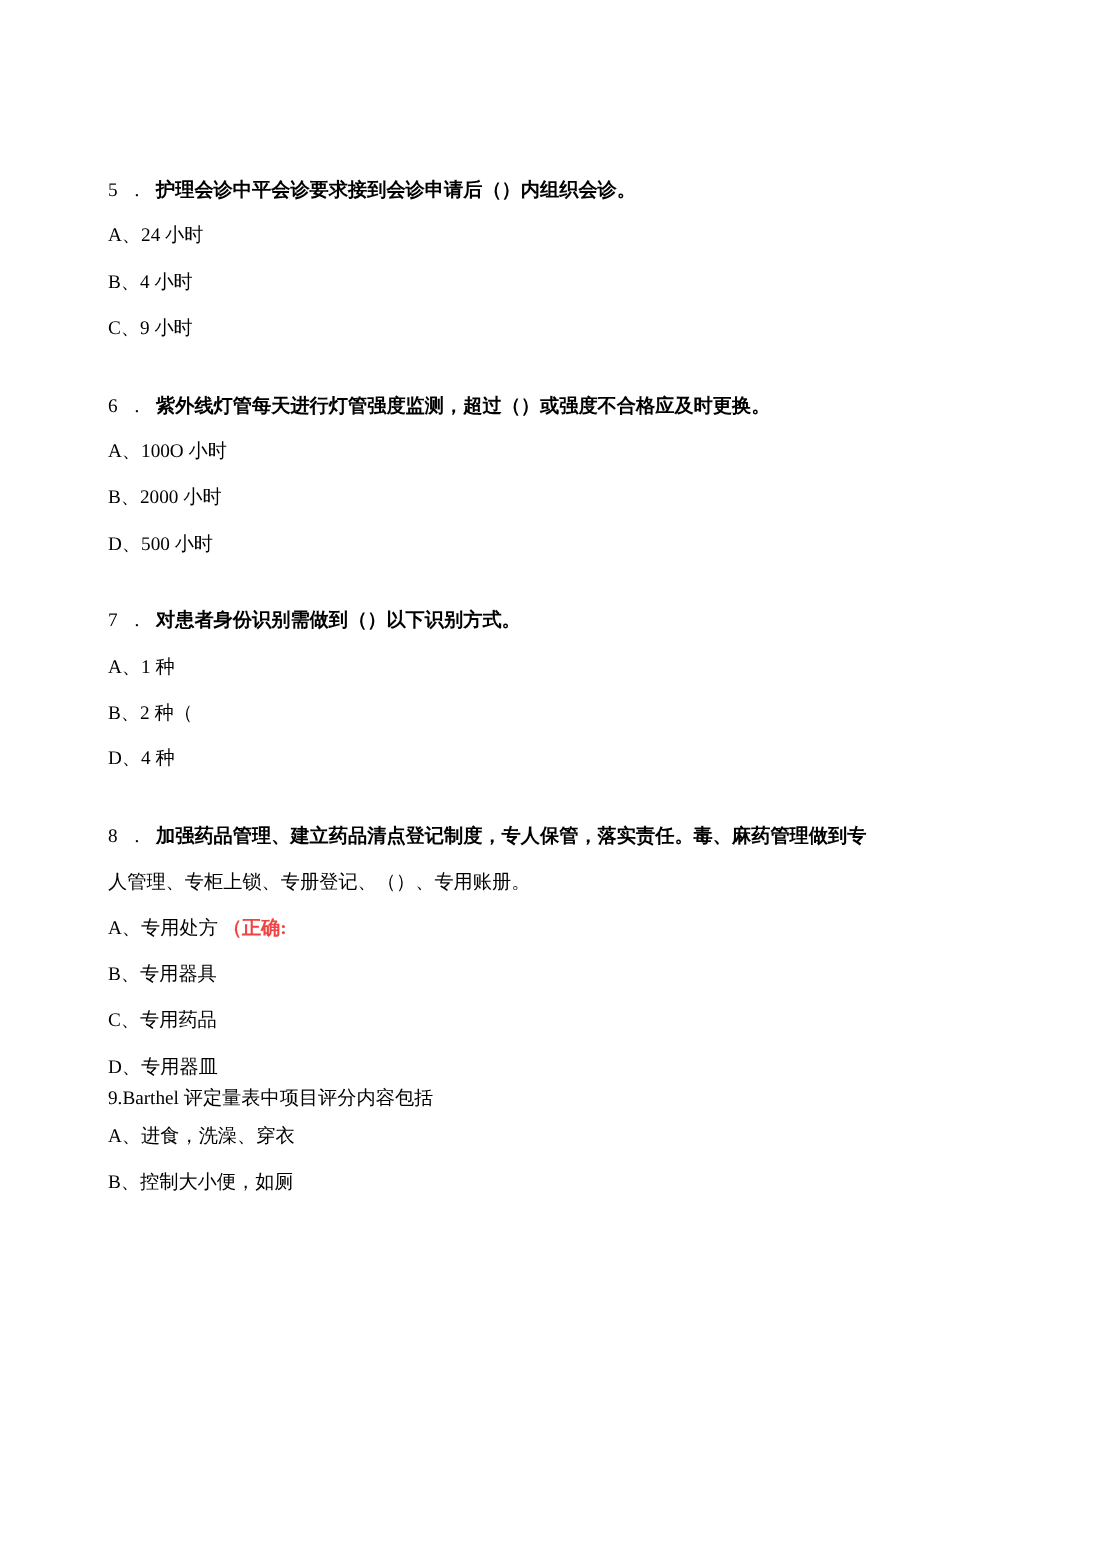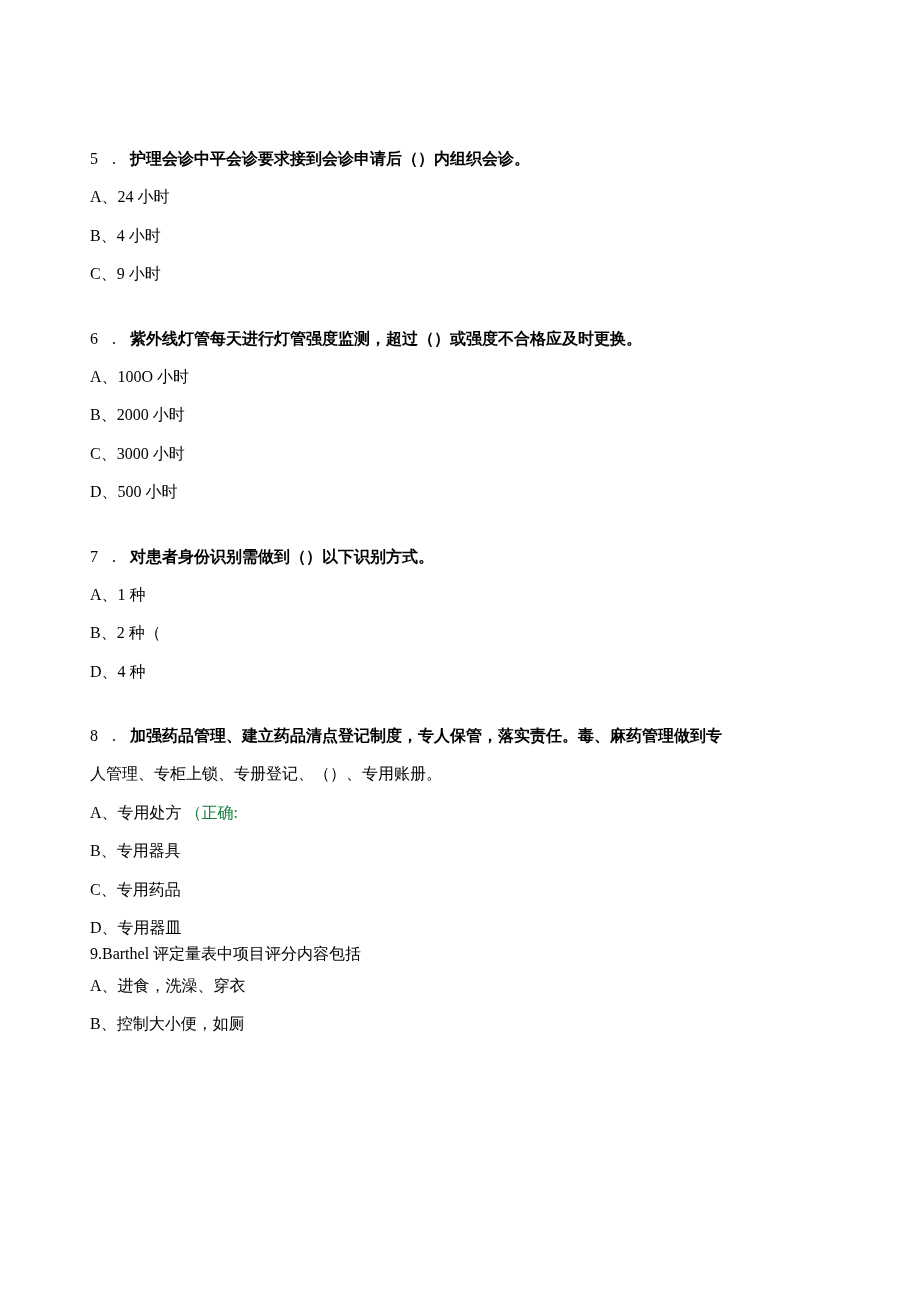--- a/index.html
+++ b/index.html
@@ -32,21 +32,22 @@
     flex-shrink: 0;
   }
   .q-text {
     flex: 1;
     font-weight: bold;
   }
   .option {
     padding-left: 0;
   }
   .correct {
-    color: #15803d;
+    color: #ef4444;
+    font-weight: bold;
   }
   .tight {
     margin-bottom: 0;
   }
   .q9-stem {
     line-height: 1.6;
     margin-top: -6px;
   }
 </style>
 </head>
@@ -66,21 +67,20 @@
   </div>
 
   <div class="question-block">
     <div class="question-line">
       <span class="q-number">6</span>
       <span class="q-dot">.</span>
       <span class="q-text">紫外线灯管每天进行灯管强度监测，超过（）或强度不合格应及时更换。</span>
     </div>
     <div class="option">A、100O 小时</div>
     <div class="option">B、2000 小时</div>
-    <div class="option">C、3000 小时</div>
     <div class="option">D、500 小时</div>
   </div>
 
   <div class="question-block">
     <div class="question-line">
       <span class="q-number">7</span>
       <span class="q-dot">.</span>
       <span class="q-text">对患者身份识别需做到（）以下识别方式。</span>
     </div>
     <div class="option">A、1 种</div>

